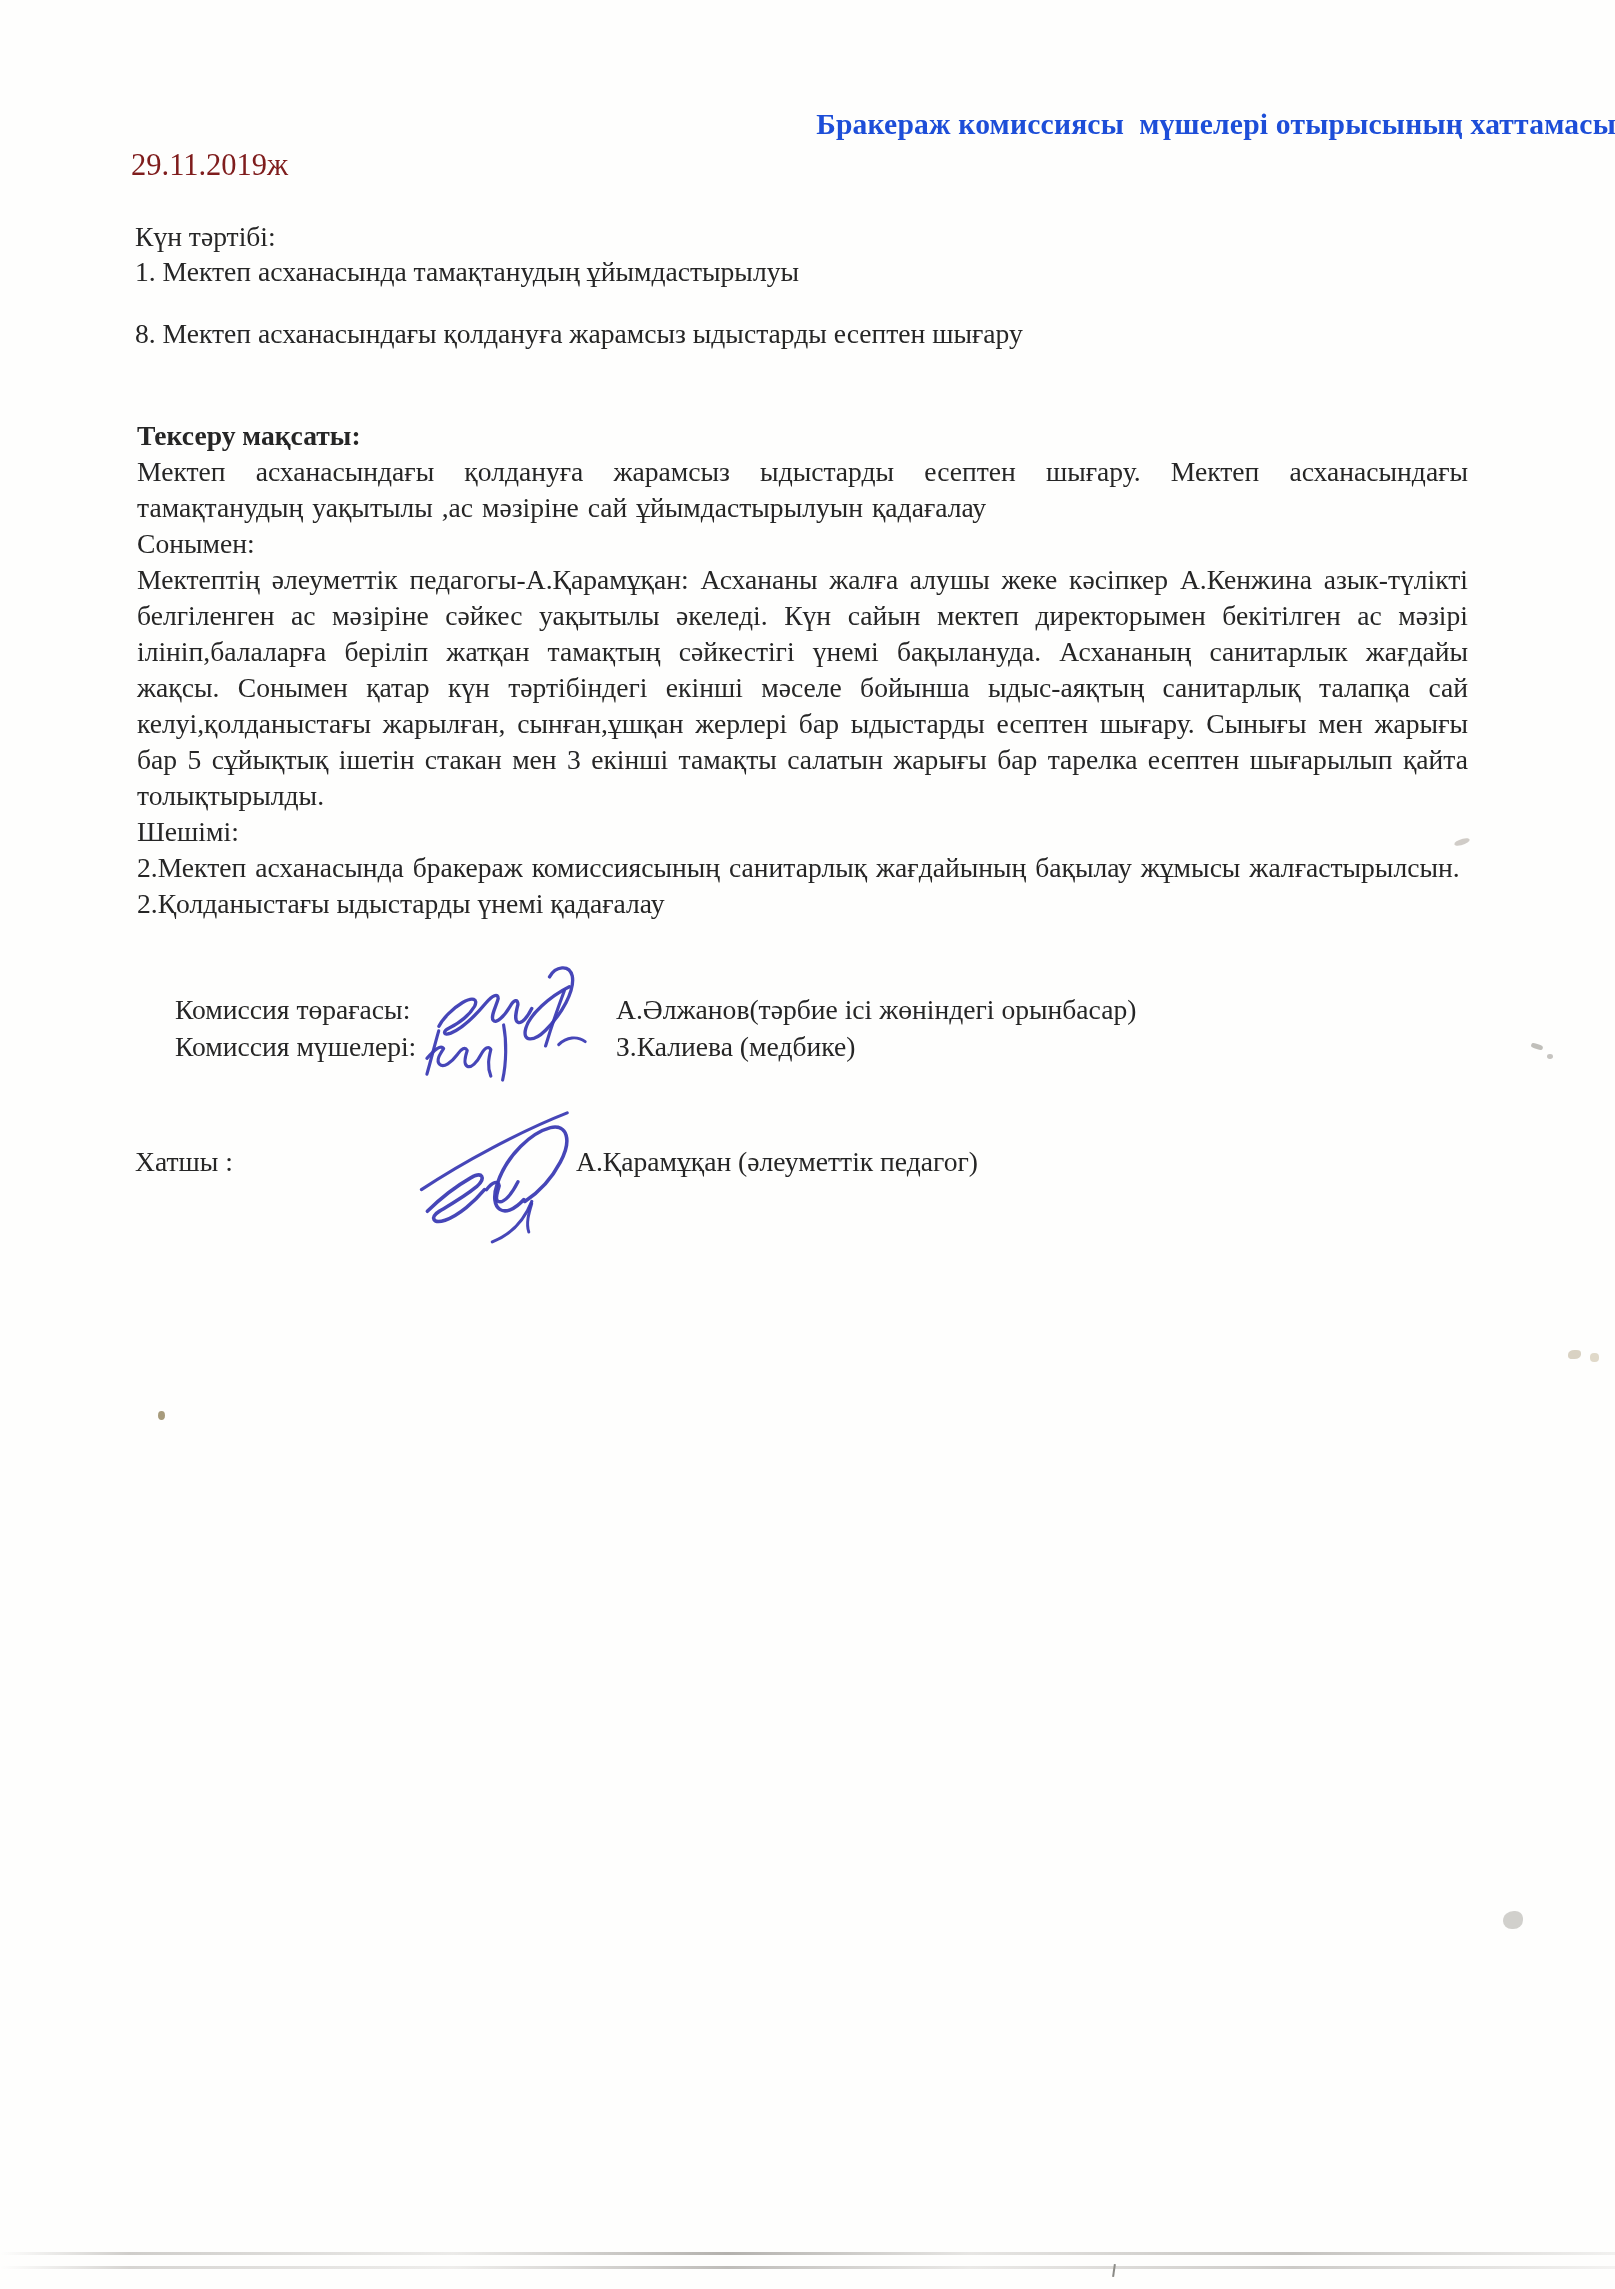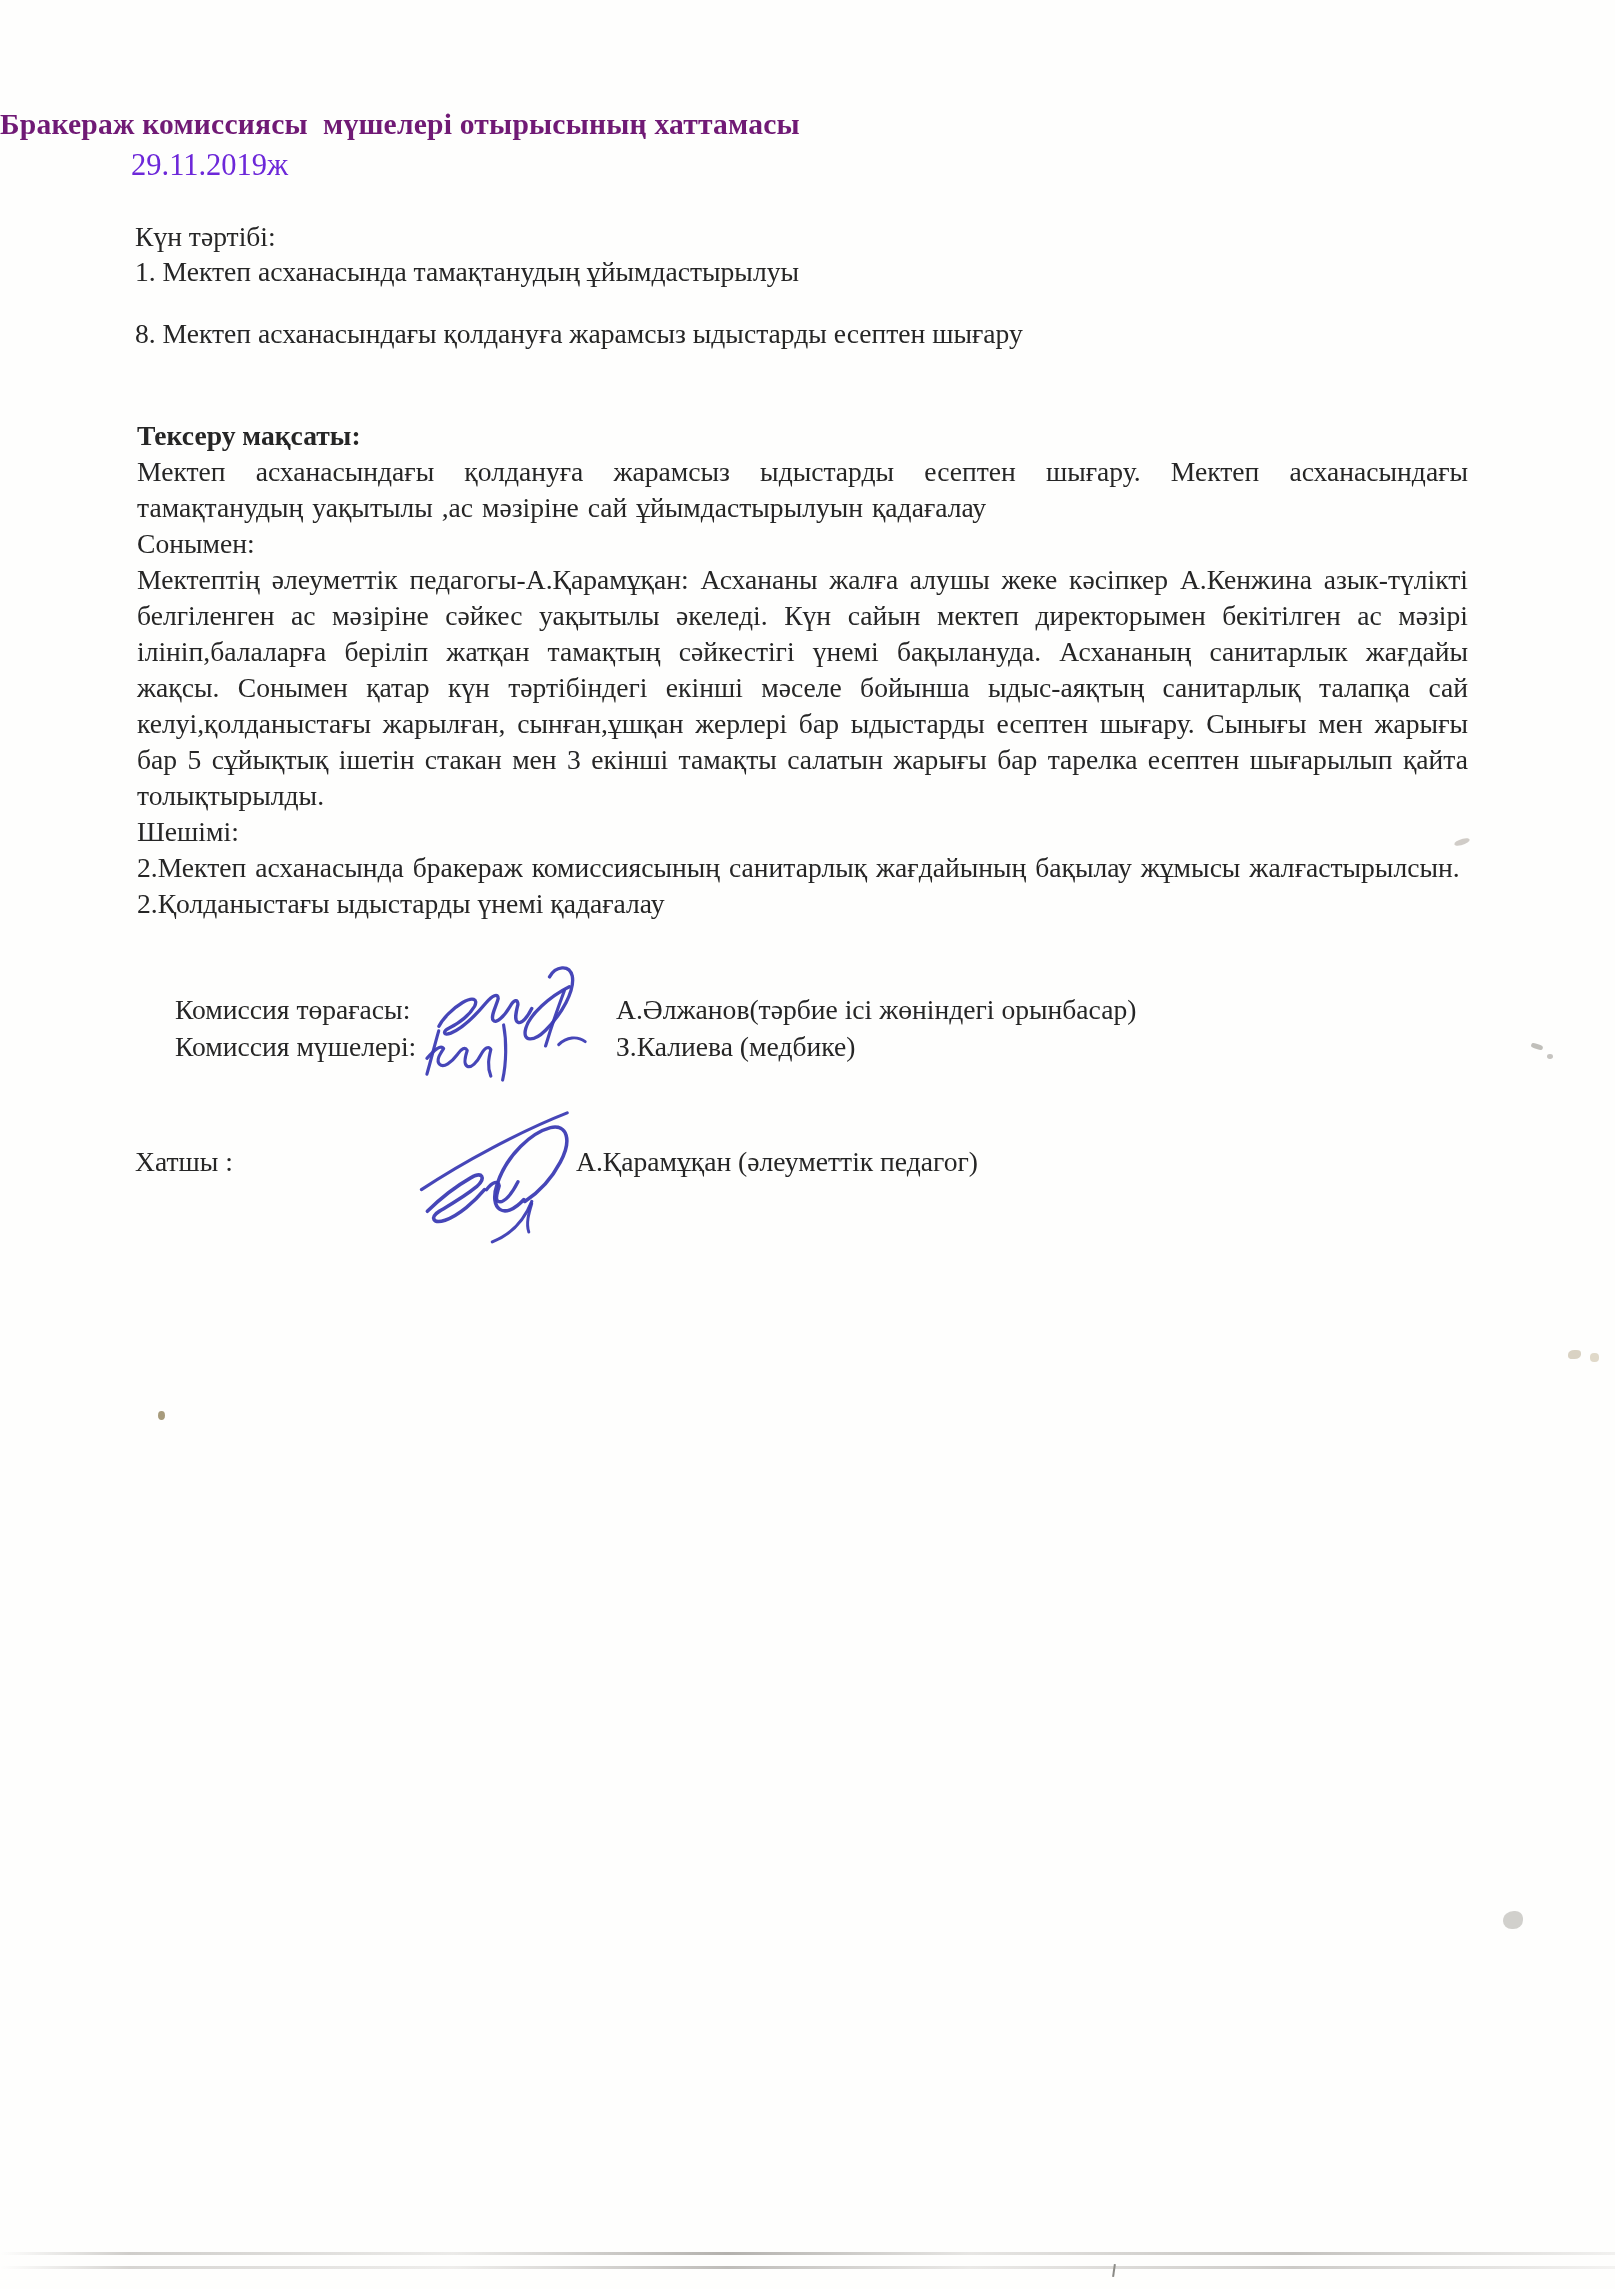--- a/index.html
+++ b/index.html
@@ -8,27 +8,27 @@
     width:1616px; height:2289px;
     margin:0 auto;
     background:#fefefdff;
     font-family:"Liberation Serif", serif;
     color:#262626;
     overflow:hidden;
   }
   .abs { position:absolute; }
   .doc-title {
     top:108px; left:0; width:100%;
-    text-align:left;
+    text-align:right;
     font-size:29.6px; font-weight:600;
     letter-spacing:0.2px;
     white-space:pre-wrap;
-    color:#701a75;
+    color:#1d4ed8;
   }
-  .doc-date { top:148px; left:131px; font-size:30.5px; color:#6d28d9; }
+  .doc-date { top:148px; left:131px; font-size:30.5px; color:#7f1d1d; }
   .agenda { top:219px; left:135px; width:1333px; font-size:27.6px; line-height:35px; }
   .agenda .item-2 { margin-top:26.6px; }
   .main { top:418px; left:137px; width:1331px; font-size:27.6px; line-height:36px; }
   .bold { font-weight:700;font-family:Liberation Serif, serif; }
   .just { text-align:justify; text-align-last:left; word-spacing:2px; }
   .sig-block { top:991px; left:135px; width:1379px; font-size:27.6px; line-height:37px;margin-left:40px; }
   .sig-row { display:flex; }
   .sig-label { width:441px; flex:0 0 441px; }
   .sig-name { white-space:pre-wrap; }
   .secretary { top:1143px; left:135px; width:1379px; font-size:27.6px; line-height:37px; }

